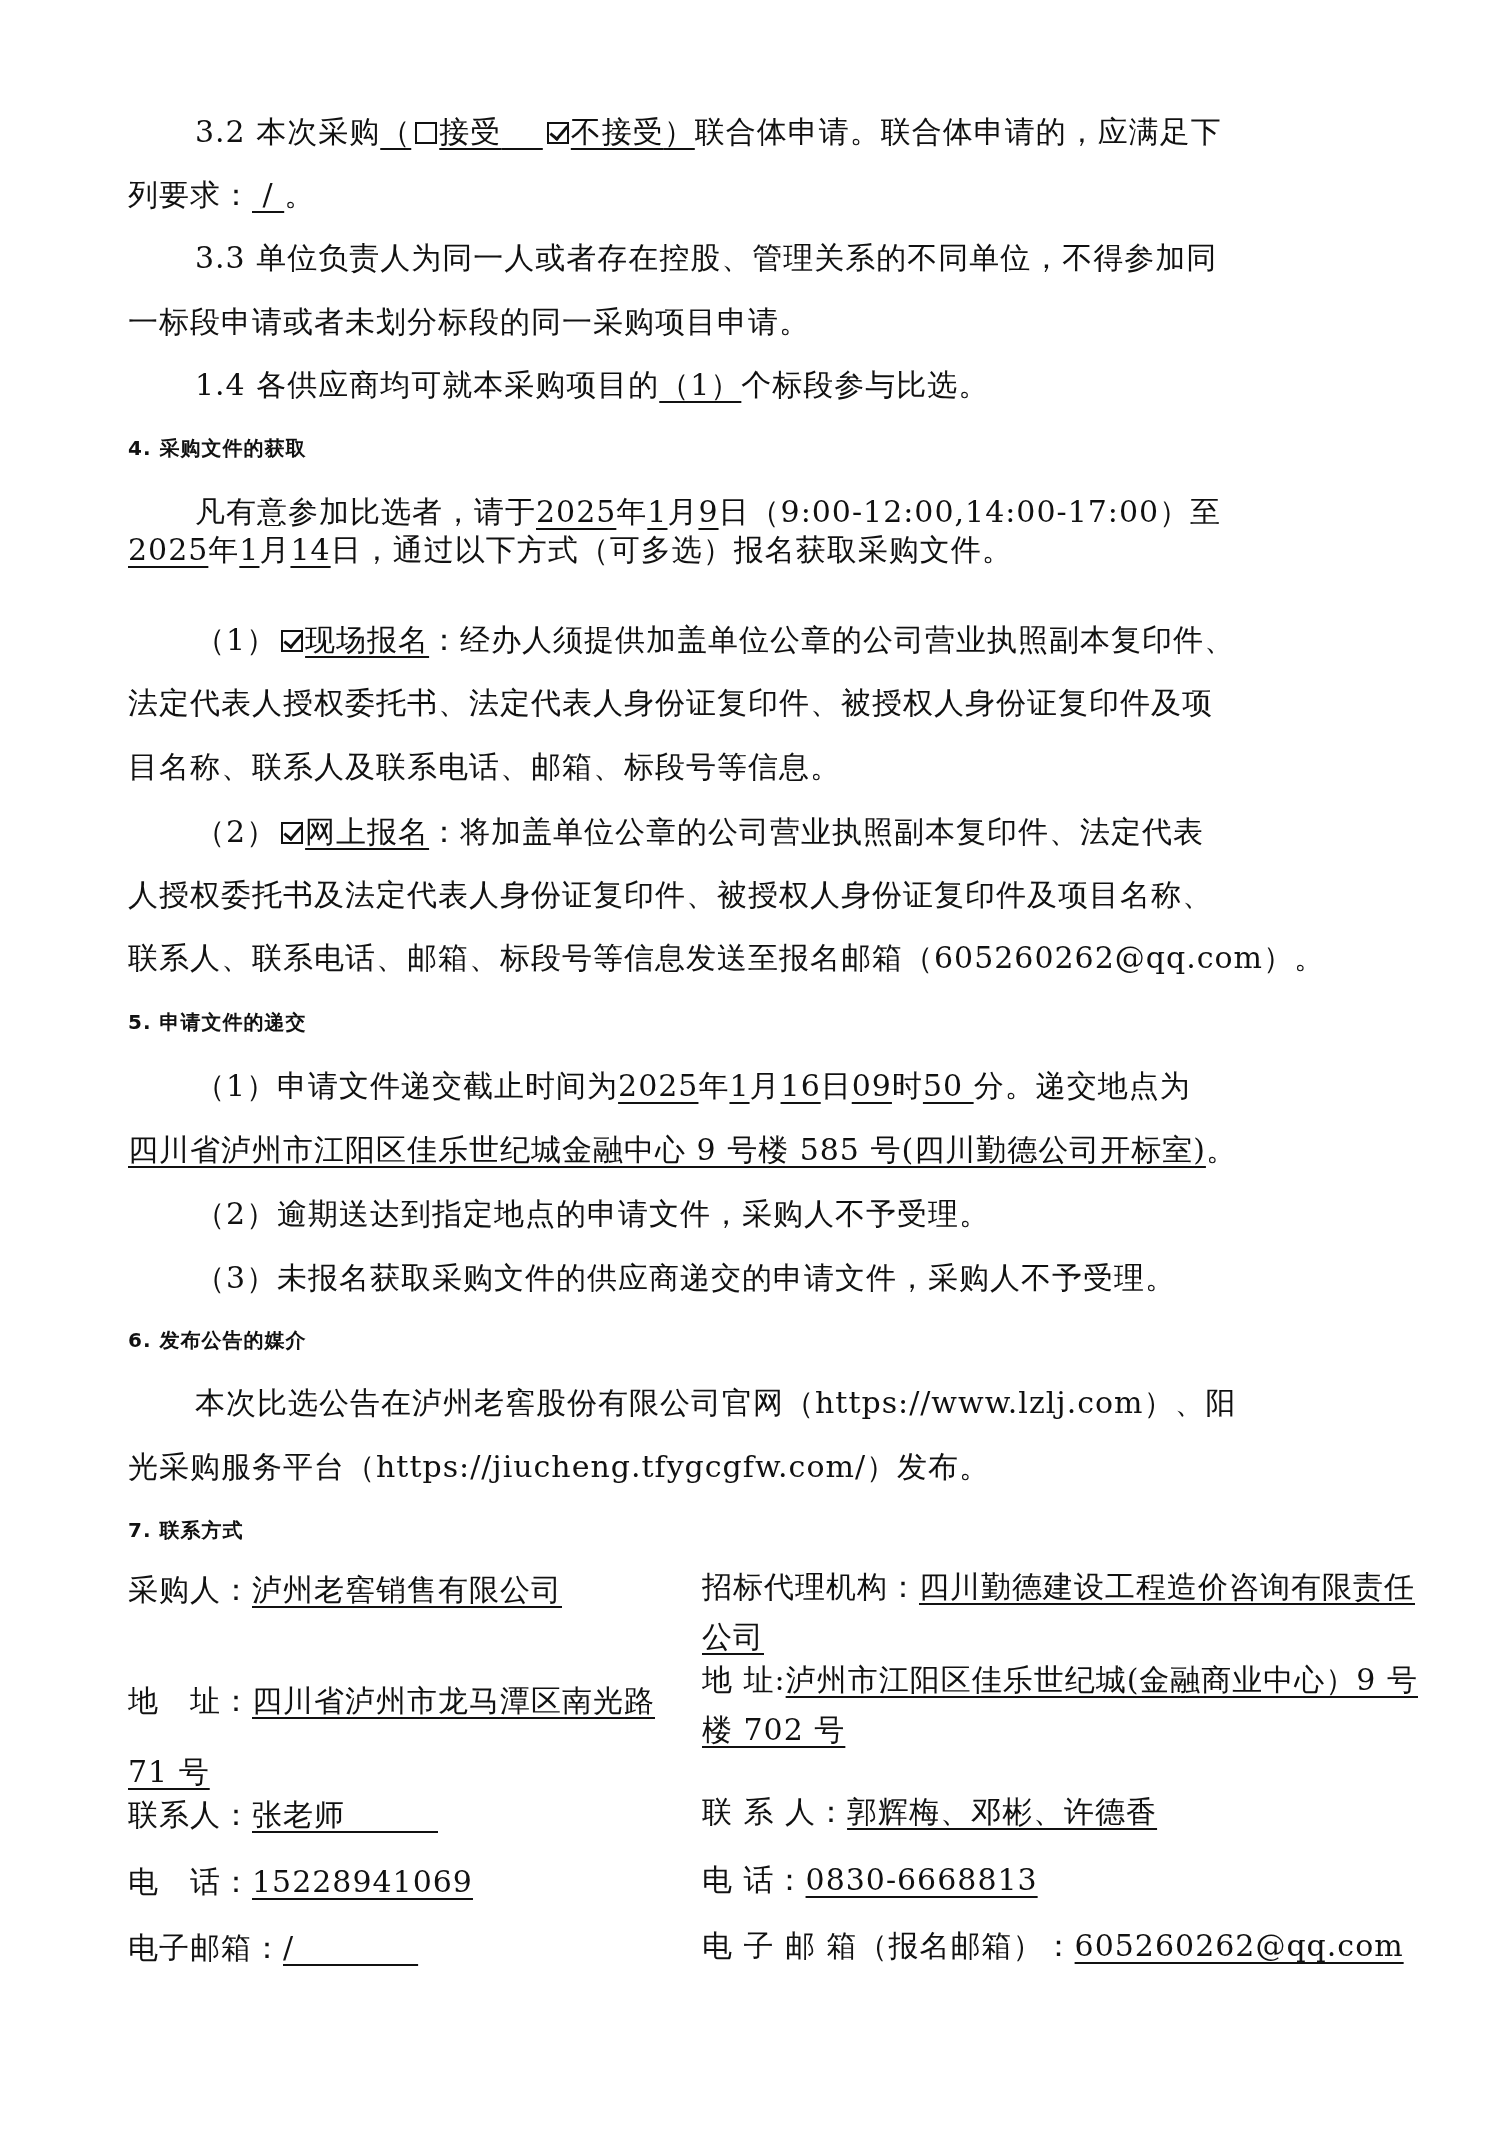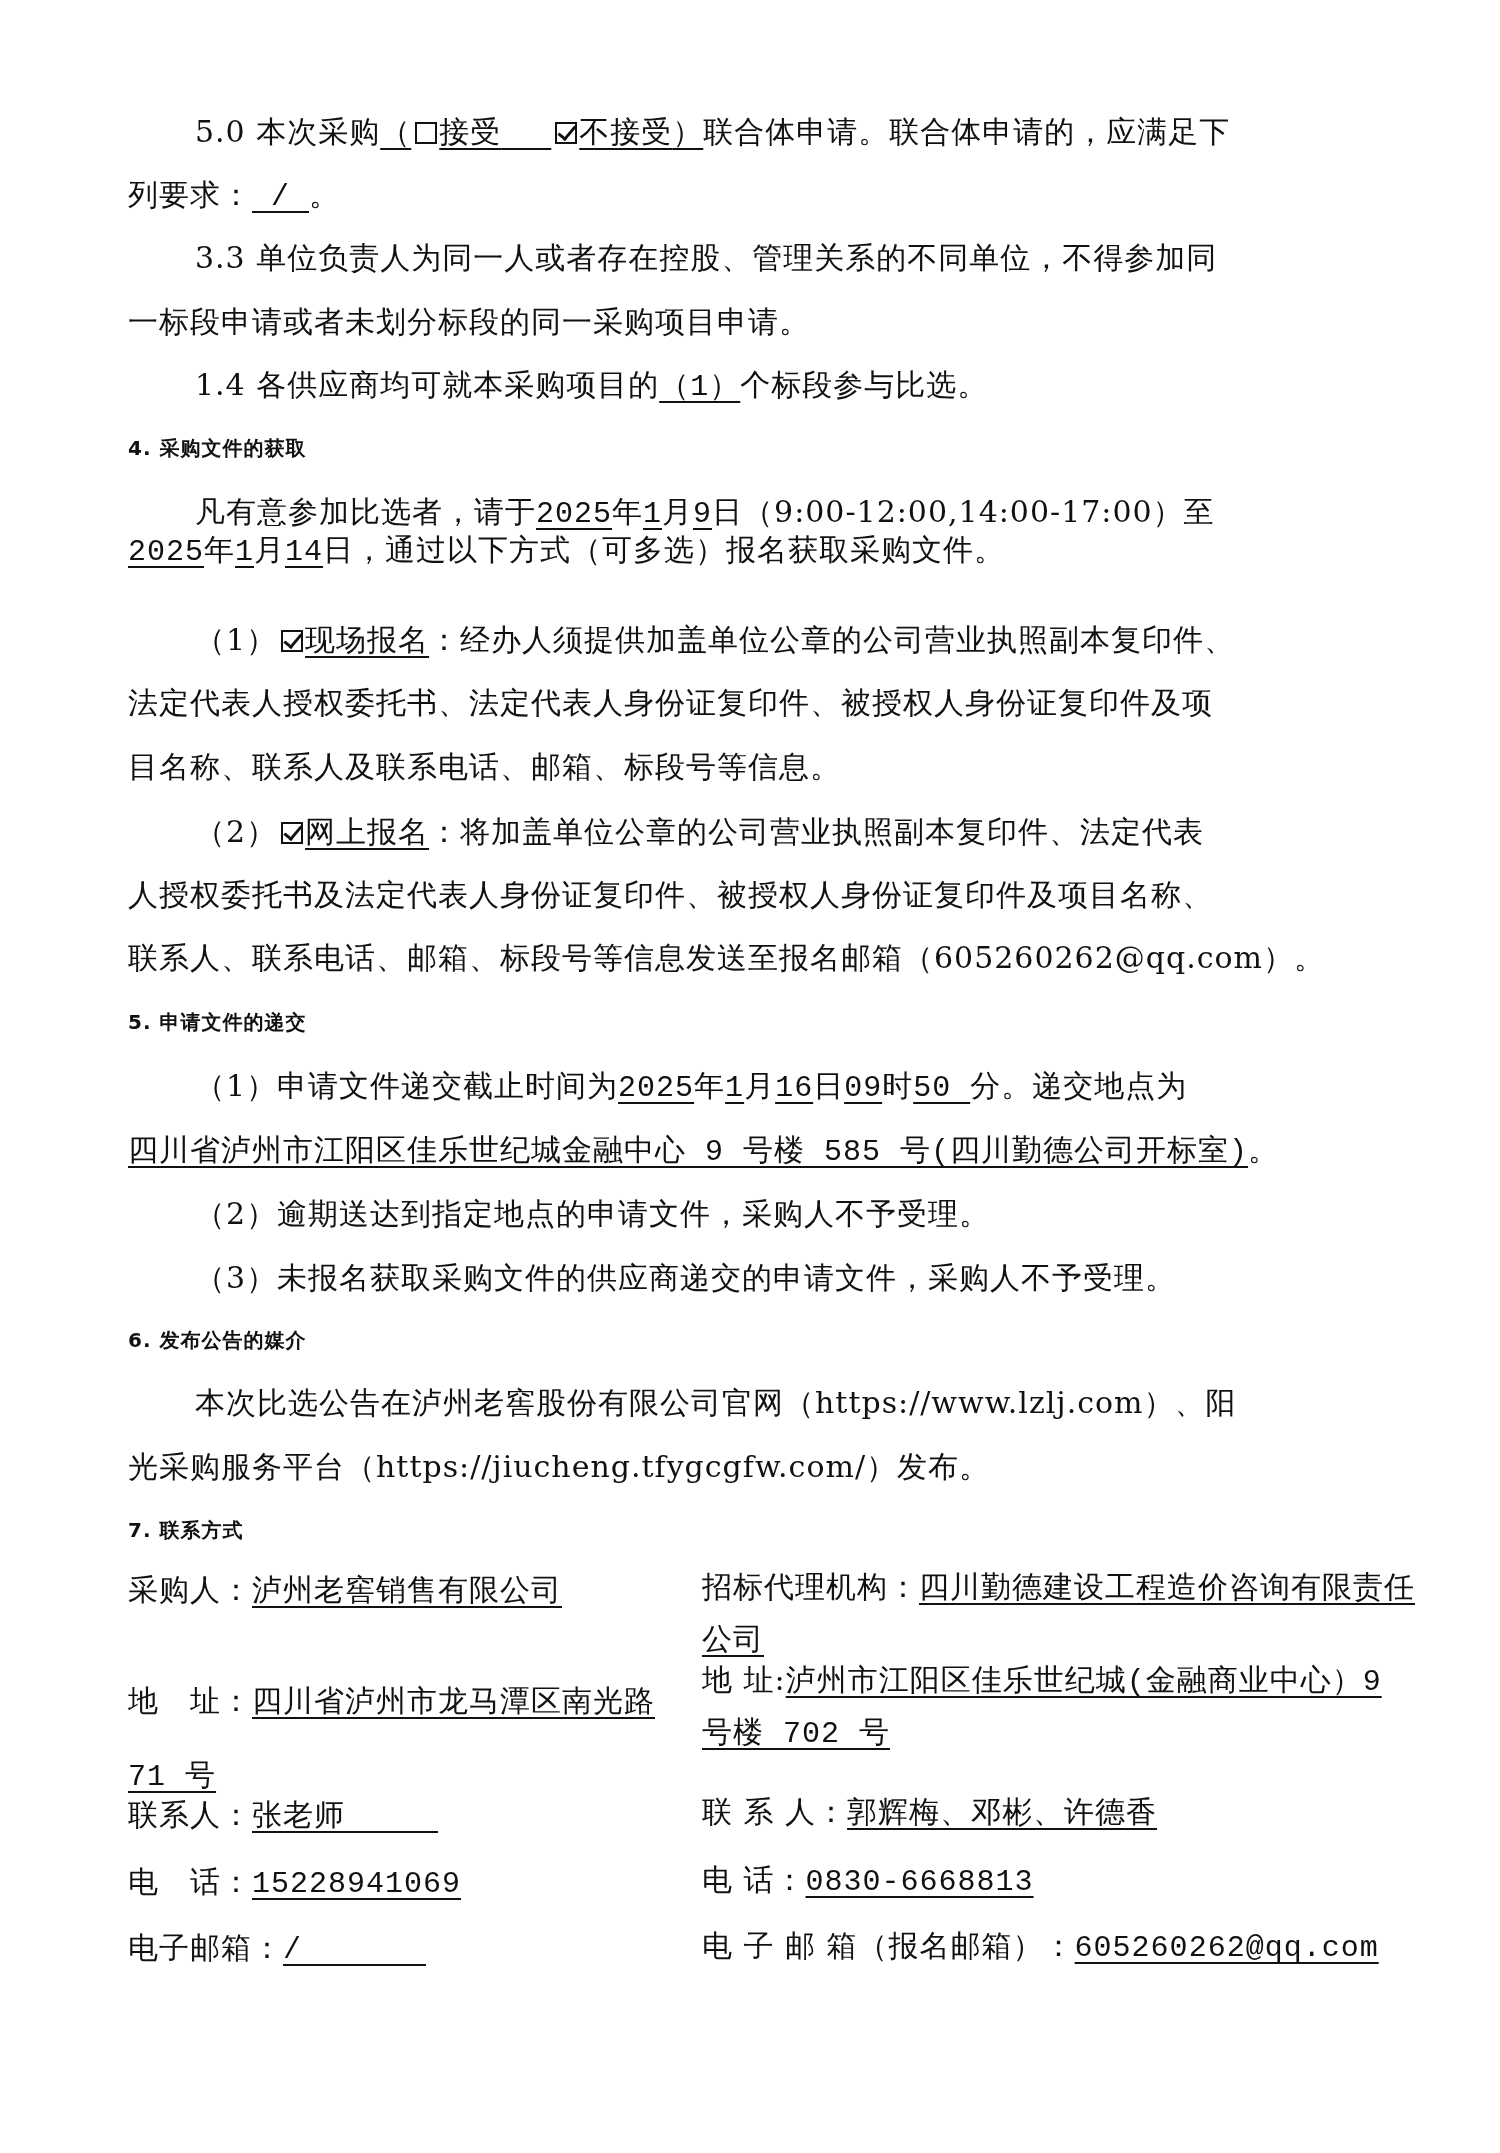--- a/index.html
+++ b/index.html
@@ -1,32 +1,32 @@
 <!DOCTYPE html>
 <html><head>
 <meta charset="utf-8">
 <style>
   html, body { margin: 0; padding: 0; background: #ffffff; }
   body { width: 1500px; height: 2153px; position: relative; overflow: hidden;
          font-family: "DejaVu Serif", "Liberation Serif", serif; color: #111; }
   .line { position: absolute; left: 128px; font-size: 30px; line-height: 40px; white-space: nowrap; letter-spacing: 1px; }
   .ind { left: 195px; }
   .heading { font-family: "DejaVu Sans", "Liberation Sans", sans-serif; font-weight: bold; font-size: 20px; }
-  .u { text-decoration: underline; text-underline-offset: 6px; text-decoration-thickness: 2px; font-family: Liberation Mono, monospace; }
+  .u { text-decoration: underline; text-underline-offset: 6px; text-decoration-thickness: 2px; }
   .cb { display: inline-block; width: 22px; height: 22px; border: 2px solid #111; position: relative; vertical-align: -2px; margin: 0 2px 0 4px; box-sizing: border-box; }
   .cb.checked::after { content: ""; position: absolute; left: 5px; top: -2px; width: 7px; height: 15px; border-right: 3px solid #111; border-bottom: 3px solid #111; transform: rotate(40deg); }
   .col-r { left: 702px; }
   .wrap { white-space: normal; width: 720px; line-height: 50px; }
   .wrapL { white-space: normal; width: 560px; line-height: 71px; }
 </style>
 </head>
 <body>
 
 <div class="line ind" style="top:112px">
-  <span>5.0 本次采购</span><span class="u"><span>（</span><span class="cb"></span><span>接受</span>　 <span class="cb checked"></span><span>不接受</span><span>）</span></span><span>联合体申请。联合体申请的，应满足下</span>
+  <span>3.2 本次采购</span><span class="u"><span>（</span><span class="cb"></span><span>接受</span>　 <span class="cb checked"></span><span>不接受</span><span>）</span></span><span>联合体申请。联合体申请的，应满足下</span>
 </div>
 <div class="line" style="top:175px">
   <span>列要求：</span><span class="u" style="white-space:pre"> / </span><span>。</span>
 </div>
 
 <div class="line ind" style="top:238px">3.3 单位负责人为同一人或者存在控股、管理关系的不同单位，不得参加同</div>
 <div class="line" style="top:302px">一标段申请或者未划分标段的同一采购项目申请。</div>
 
 <div class="line ind" style="top:365px">
   <span>1.4 各供应商均可就本采购项目的</span><span class="u">（1）</span><span>个标段参与比选。</span>

